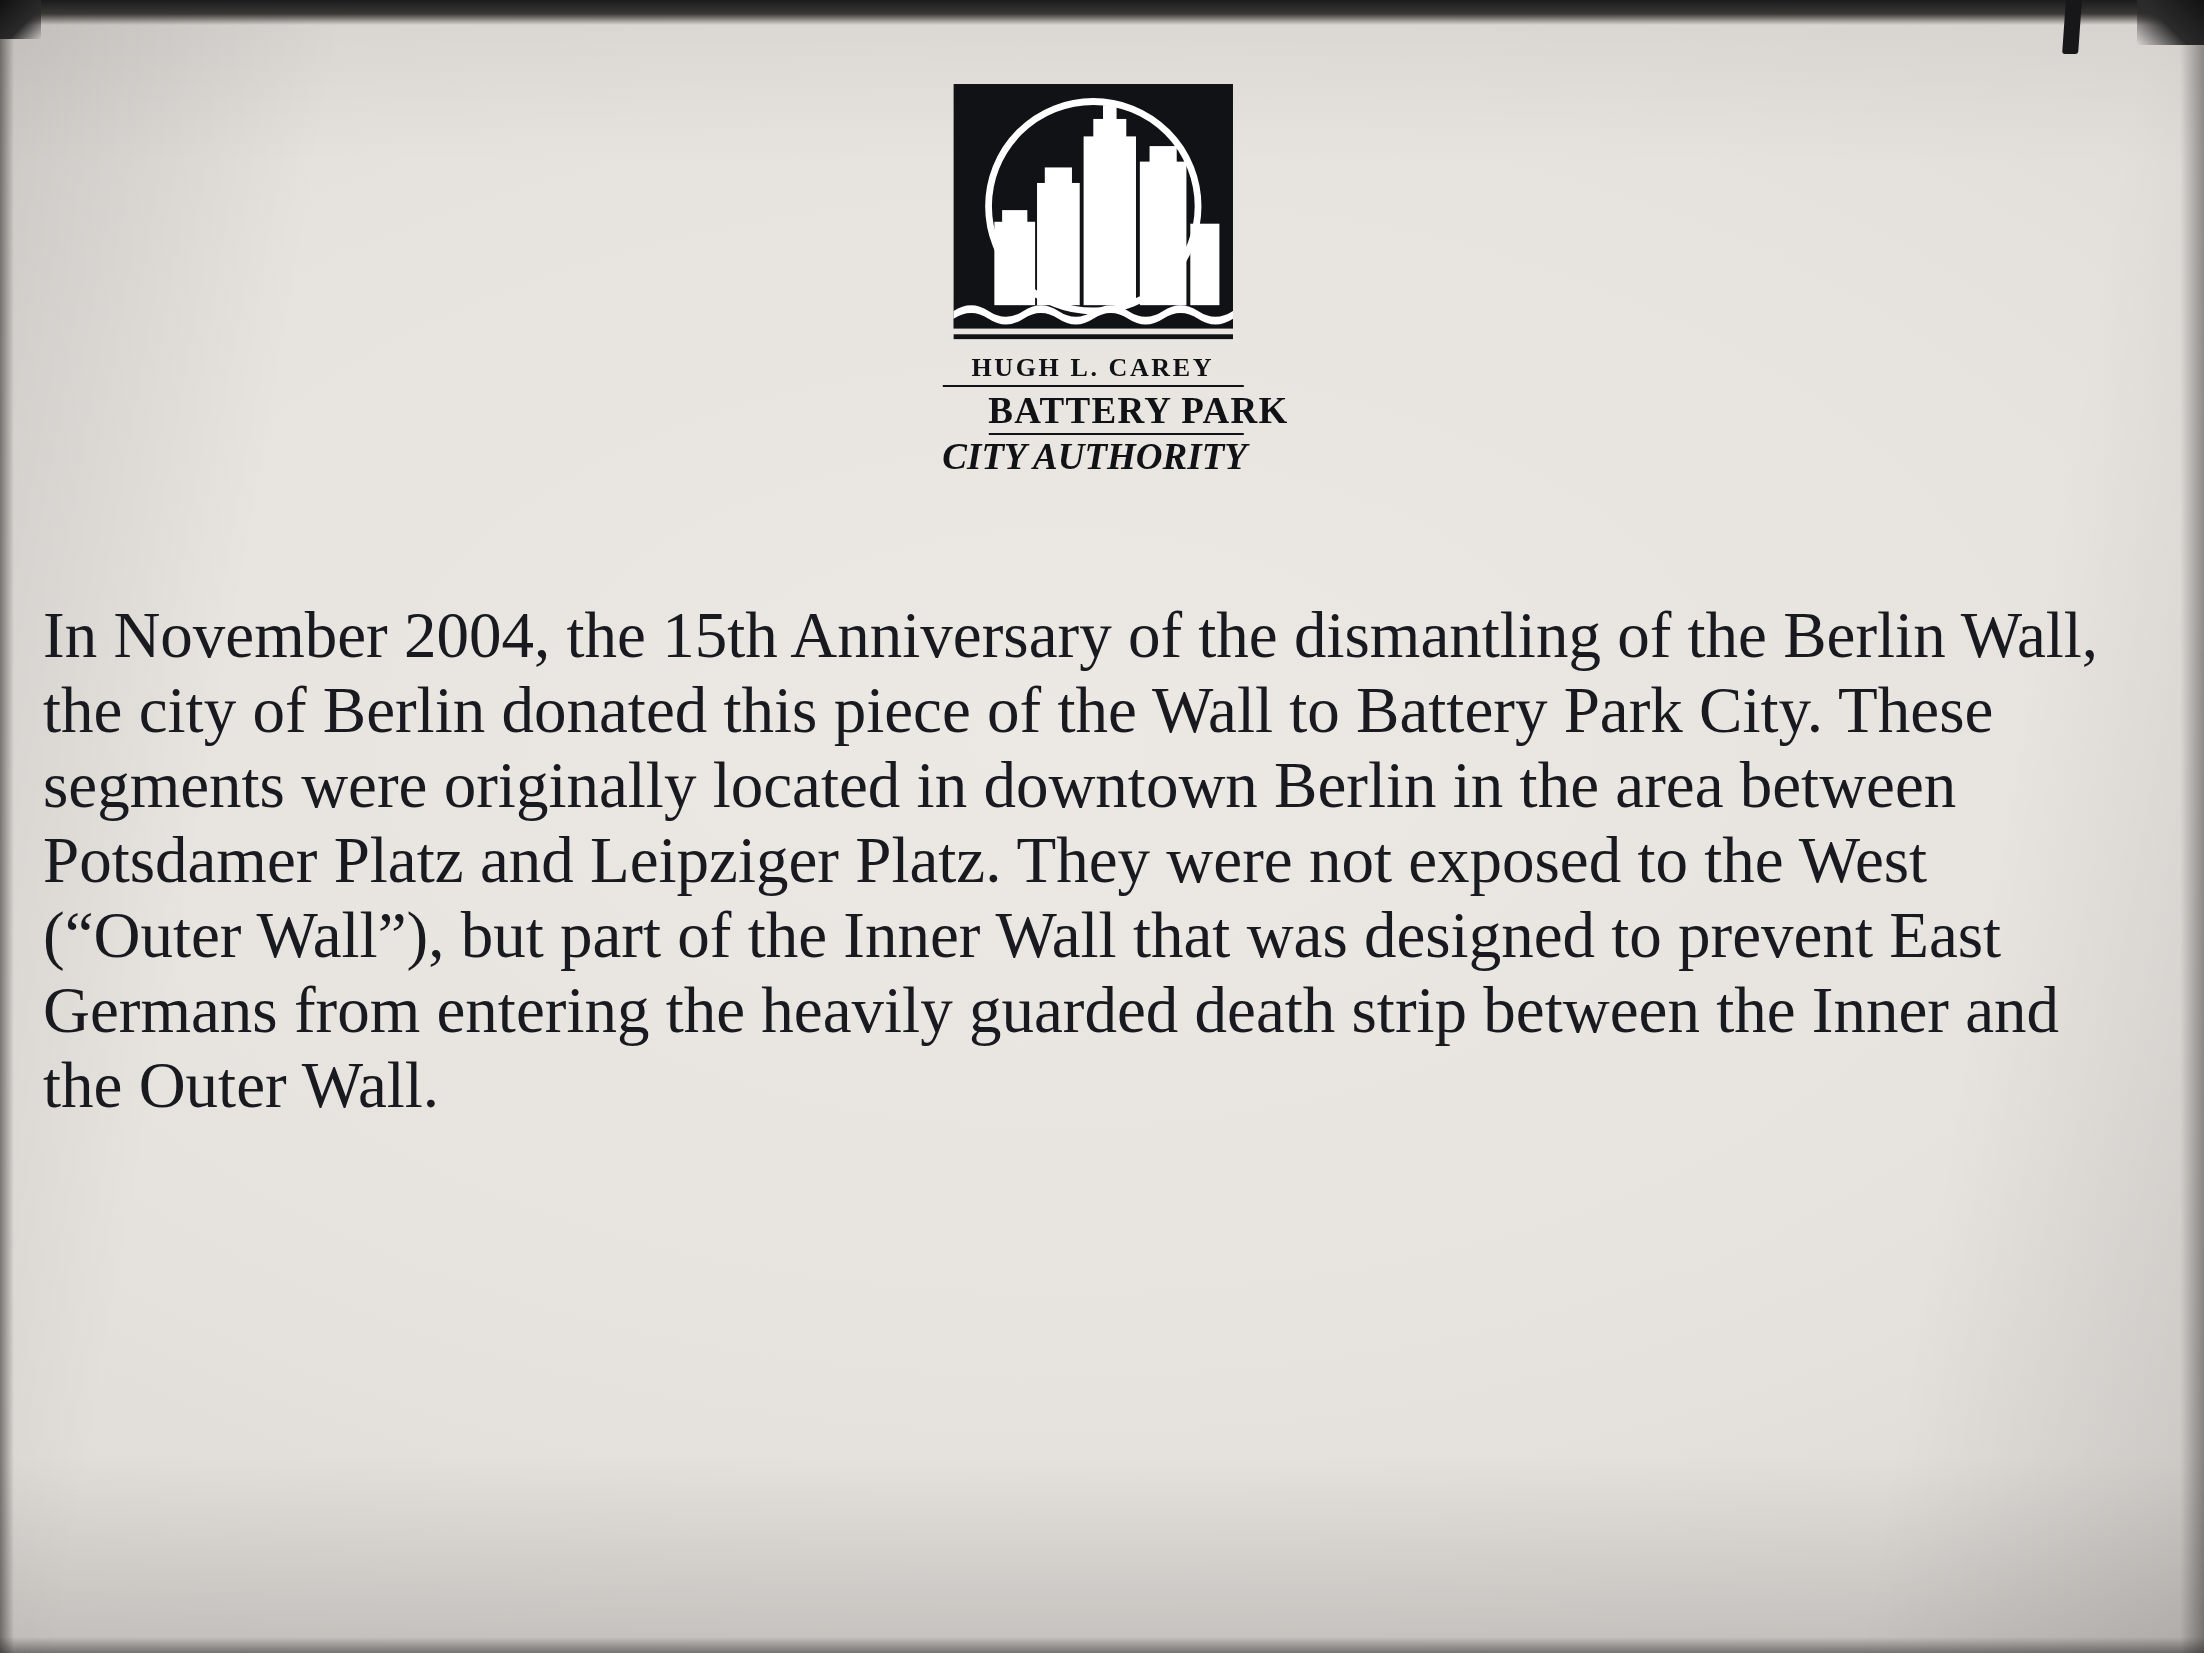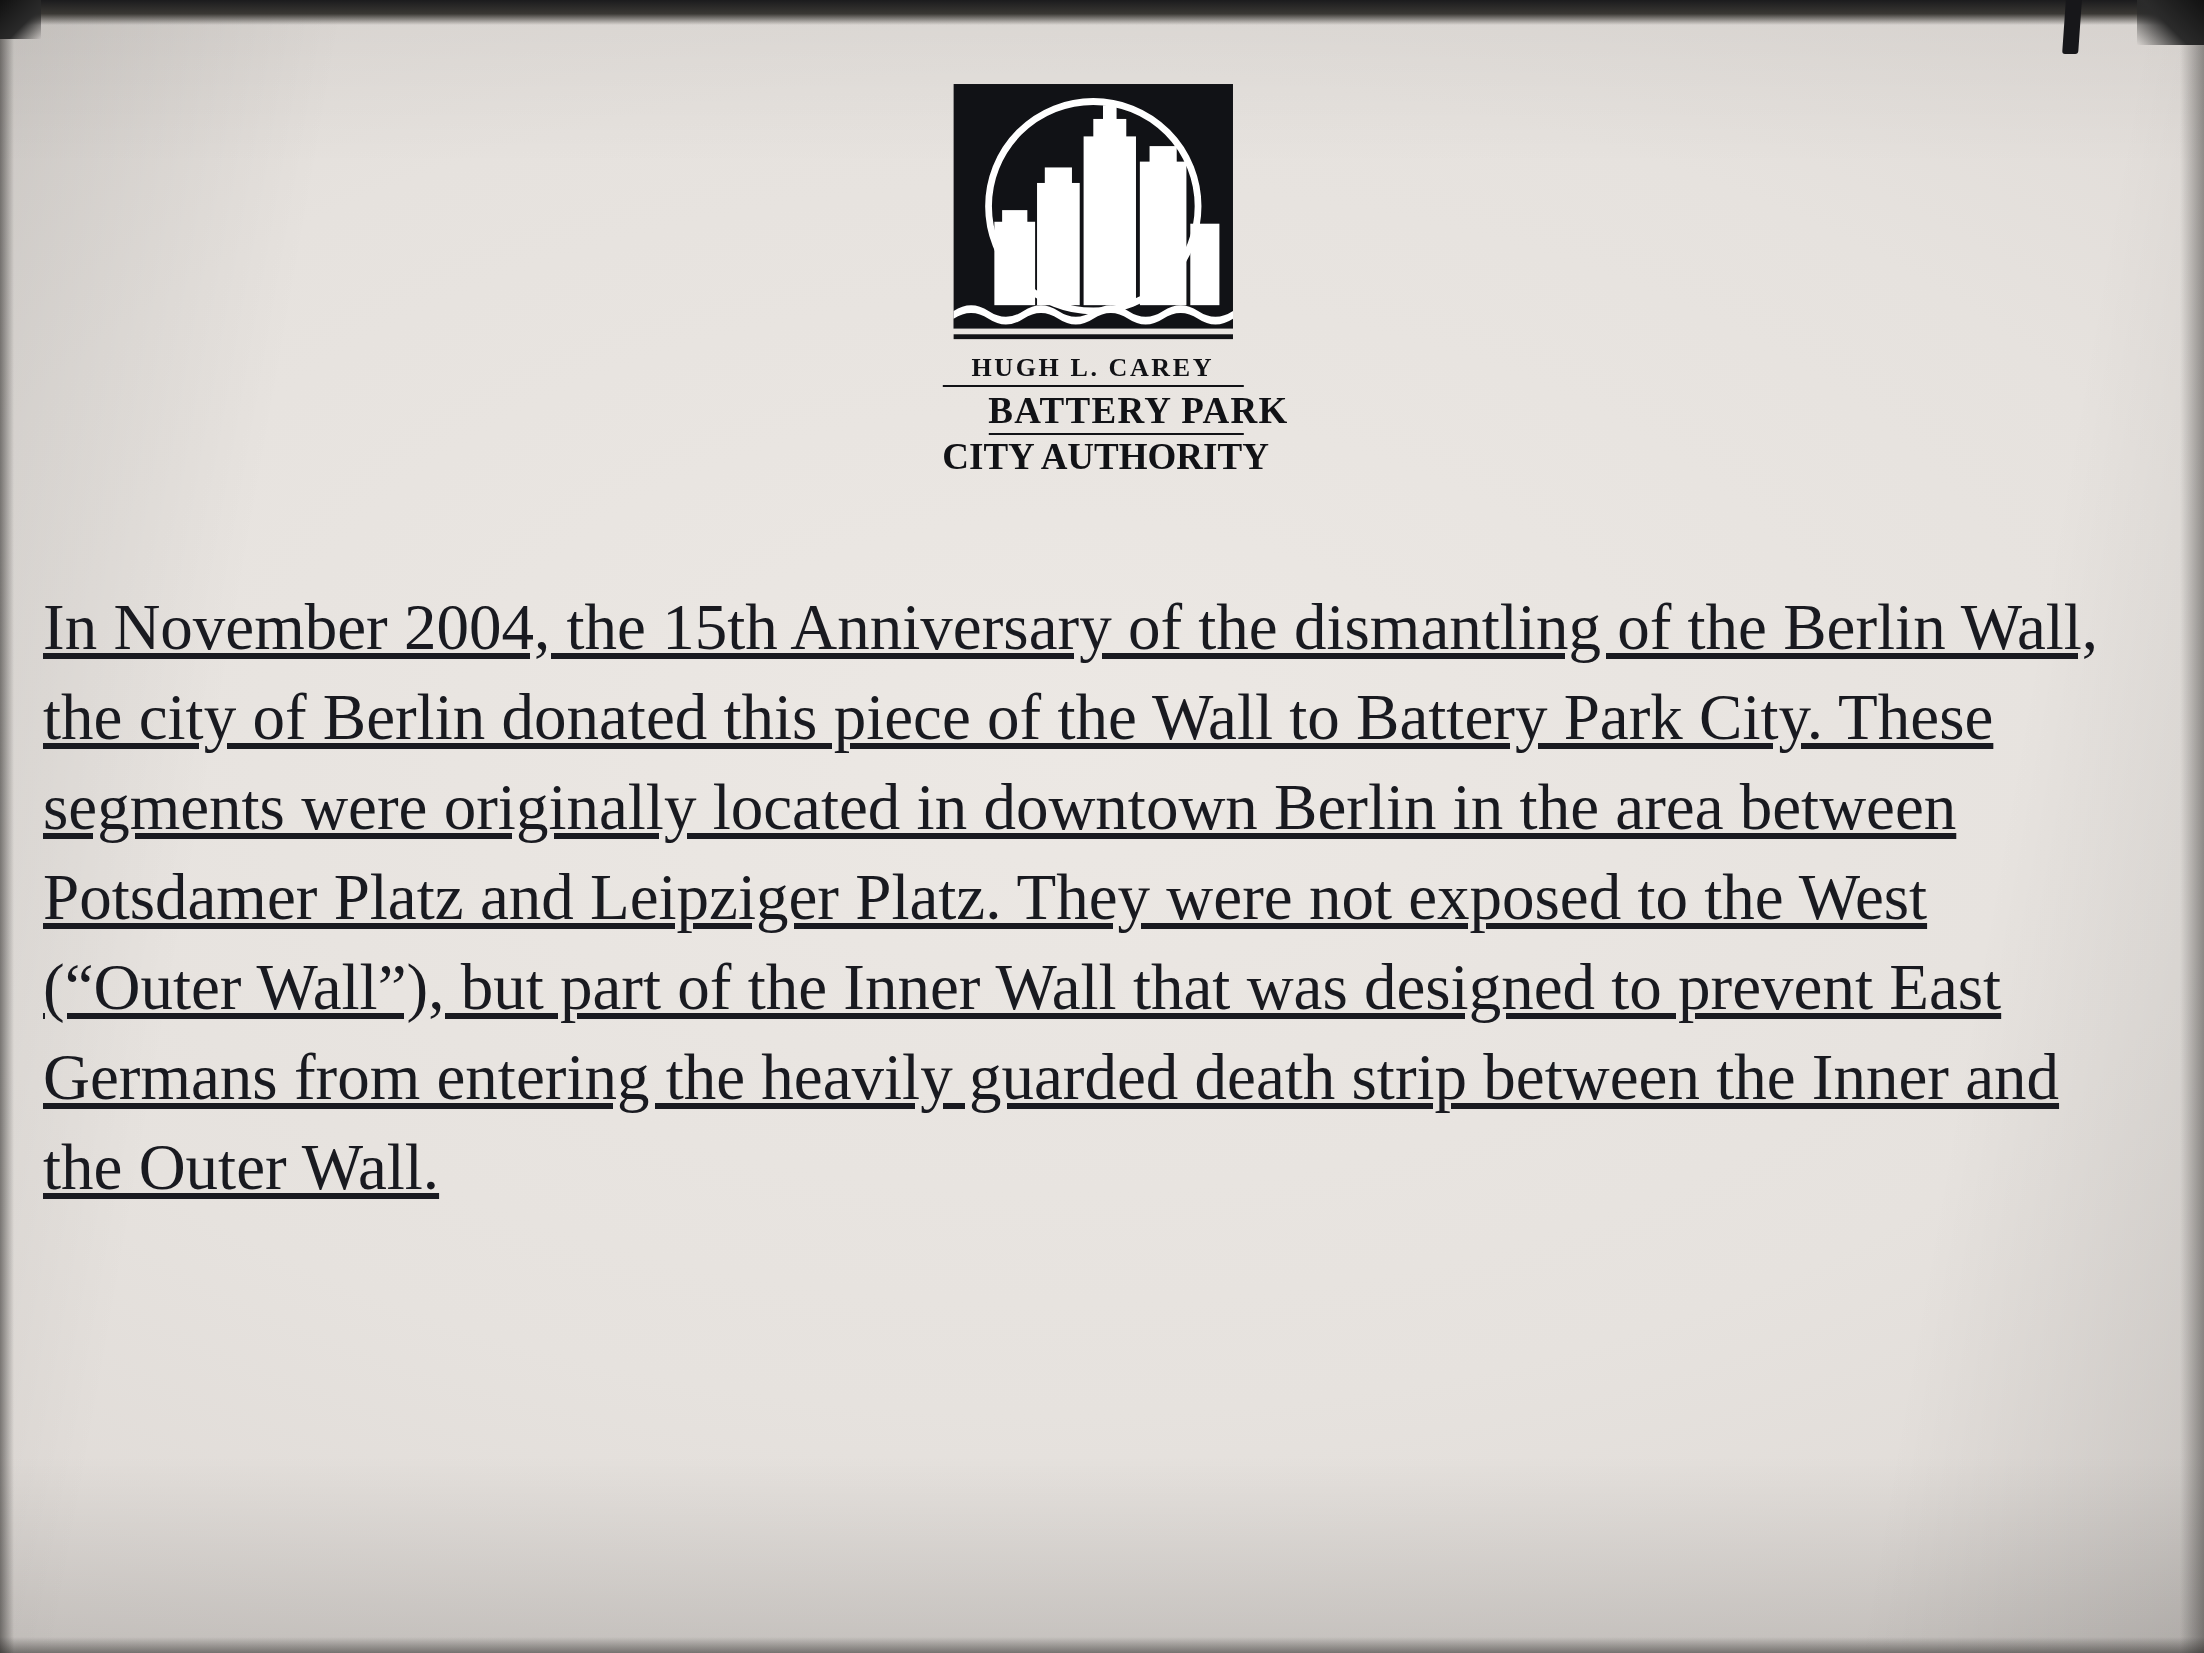--- a/index.html
+++ b/index.html
@@ -127,36 +127,36 @@
     font-size: 37px;
     letter-spacing: 0.035em;
     padding: 3.9px 0 1.9px;
     border-bottom: 2.9px solid #111216;
     margin-left: 46px;
   }
   .logo-line.l3 {
     font-size: 37px;
     letter-spacing: 0.0em;
     padding-top: 2.9px;
+    font-style: italic;
   }
 
   
   .body-text {
     position: absolute;
-    top: 582px;
+    top: 598px;
     left: 43px;
     width: 2069px;
     z-index: 3;
     font-family: "Liberation Serif", serif;
     font-size: 65px;
-    line-height: 90px;
+    line-height: 75px;
     color: #191a20;
     text-align: justify;
     text-justify: inter-word;
-    text-decoration: underline;
   }
   .body-text p { margin: 0; }
   .body-text p:last-child { text-align: left; }
 </style>
 </head>
 <body>
 
 <div id="plaque">
 
   <div class="top-shadow"></div>

